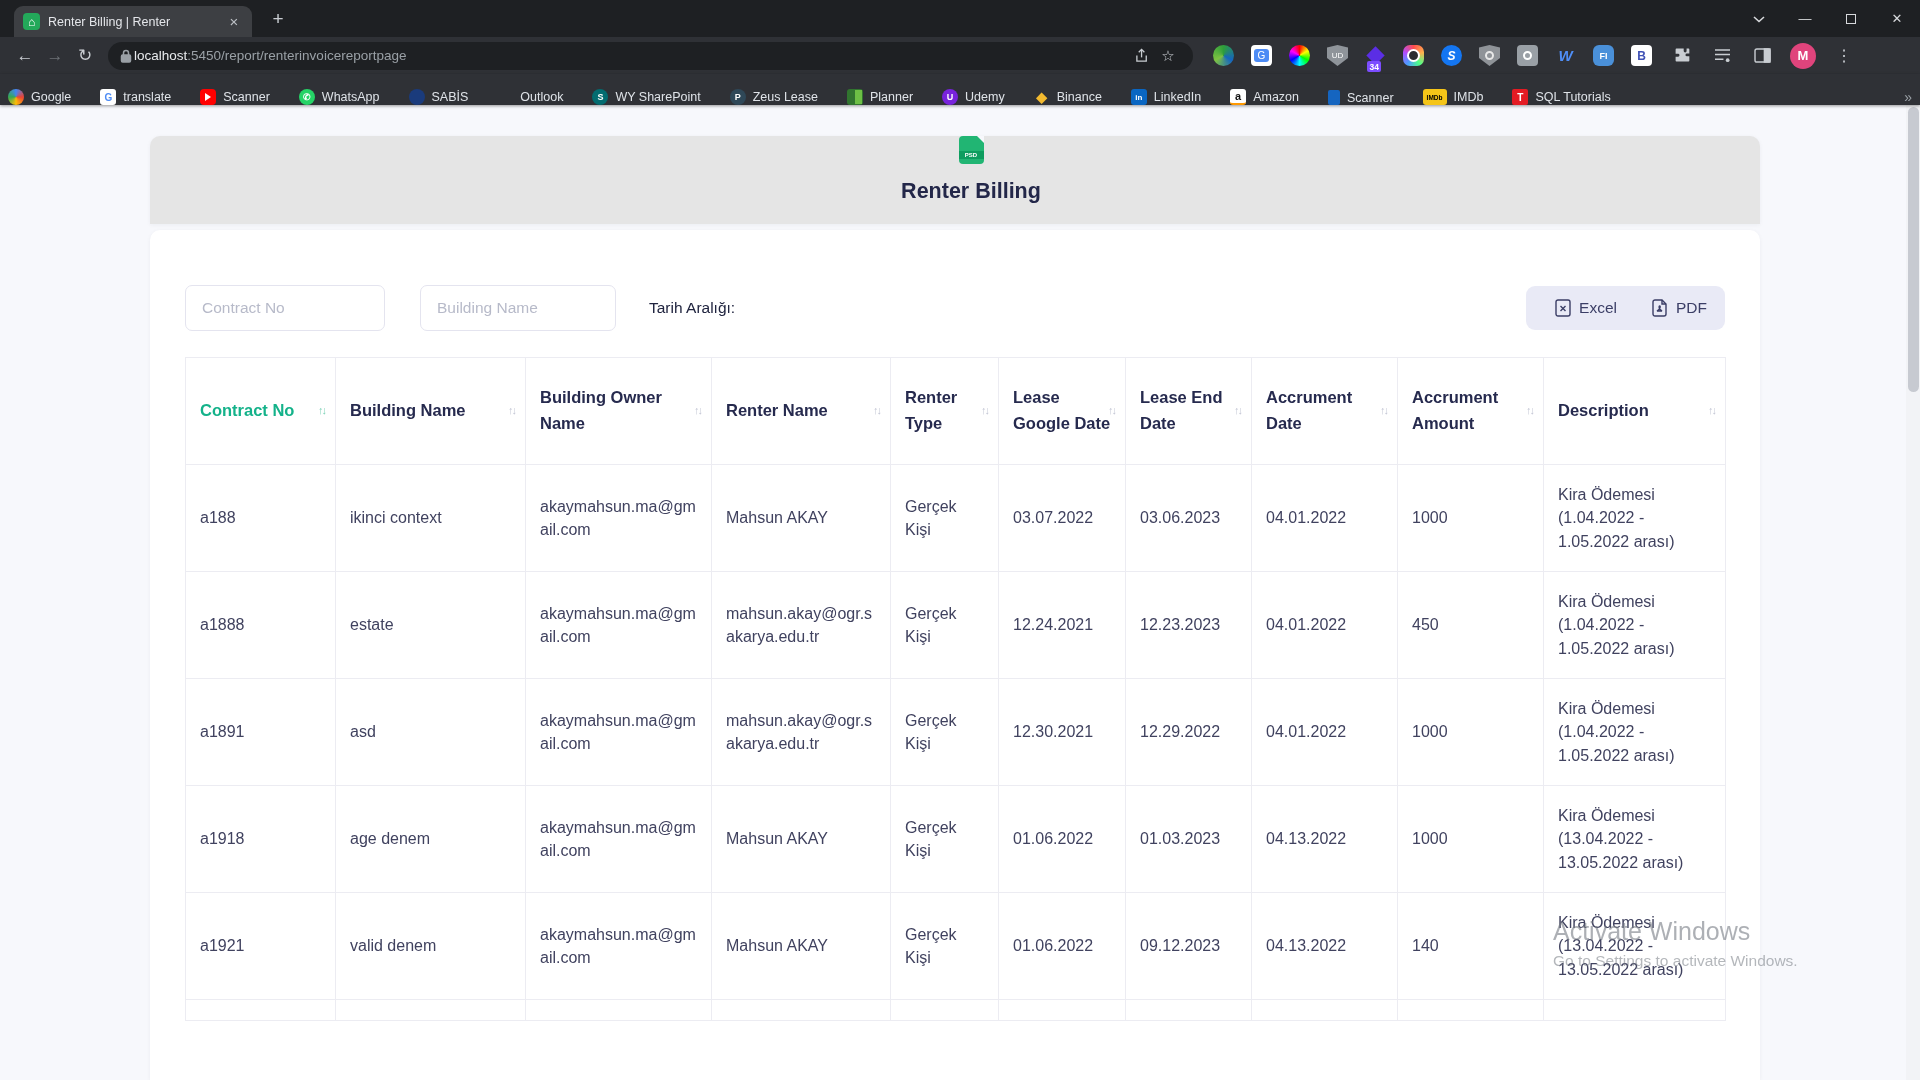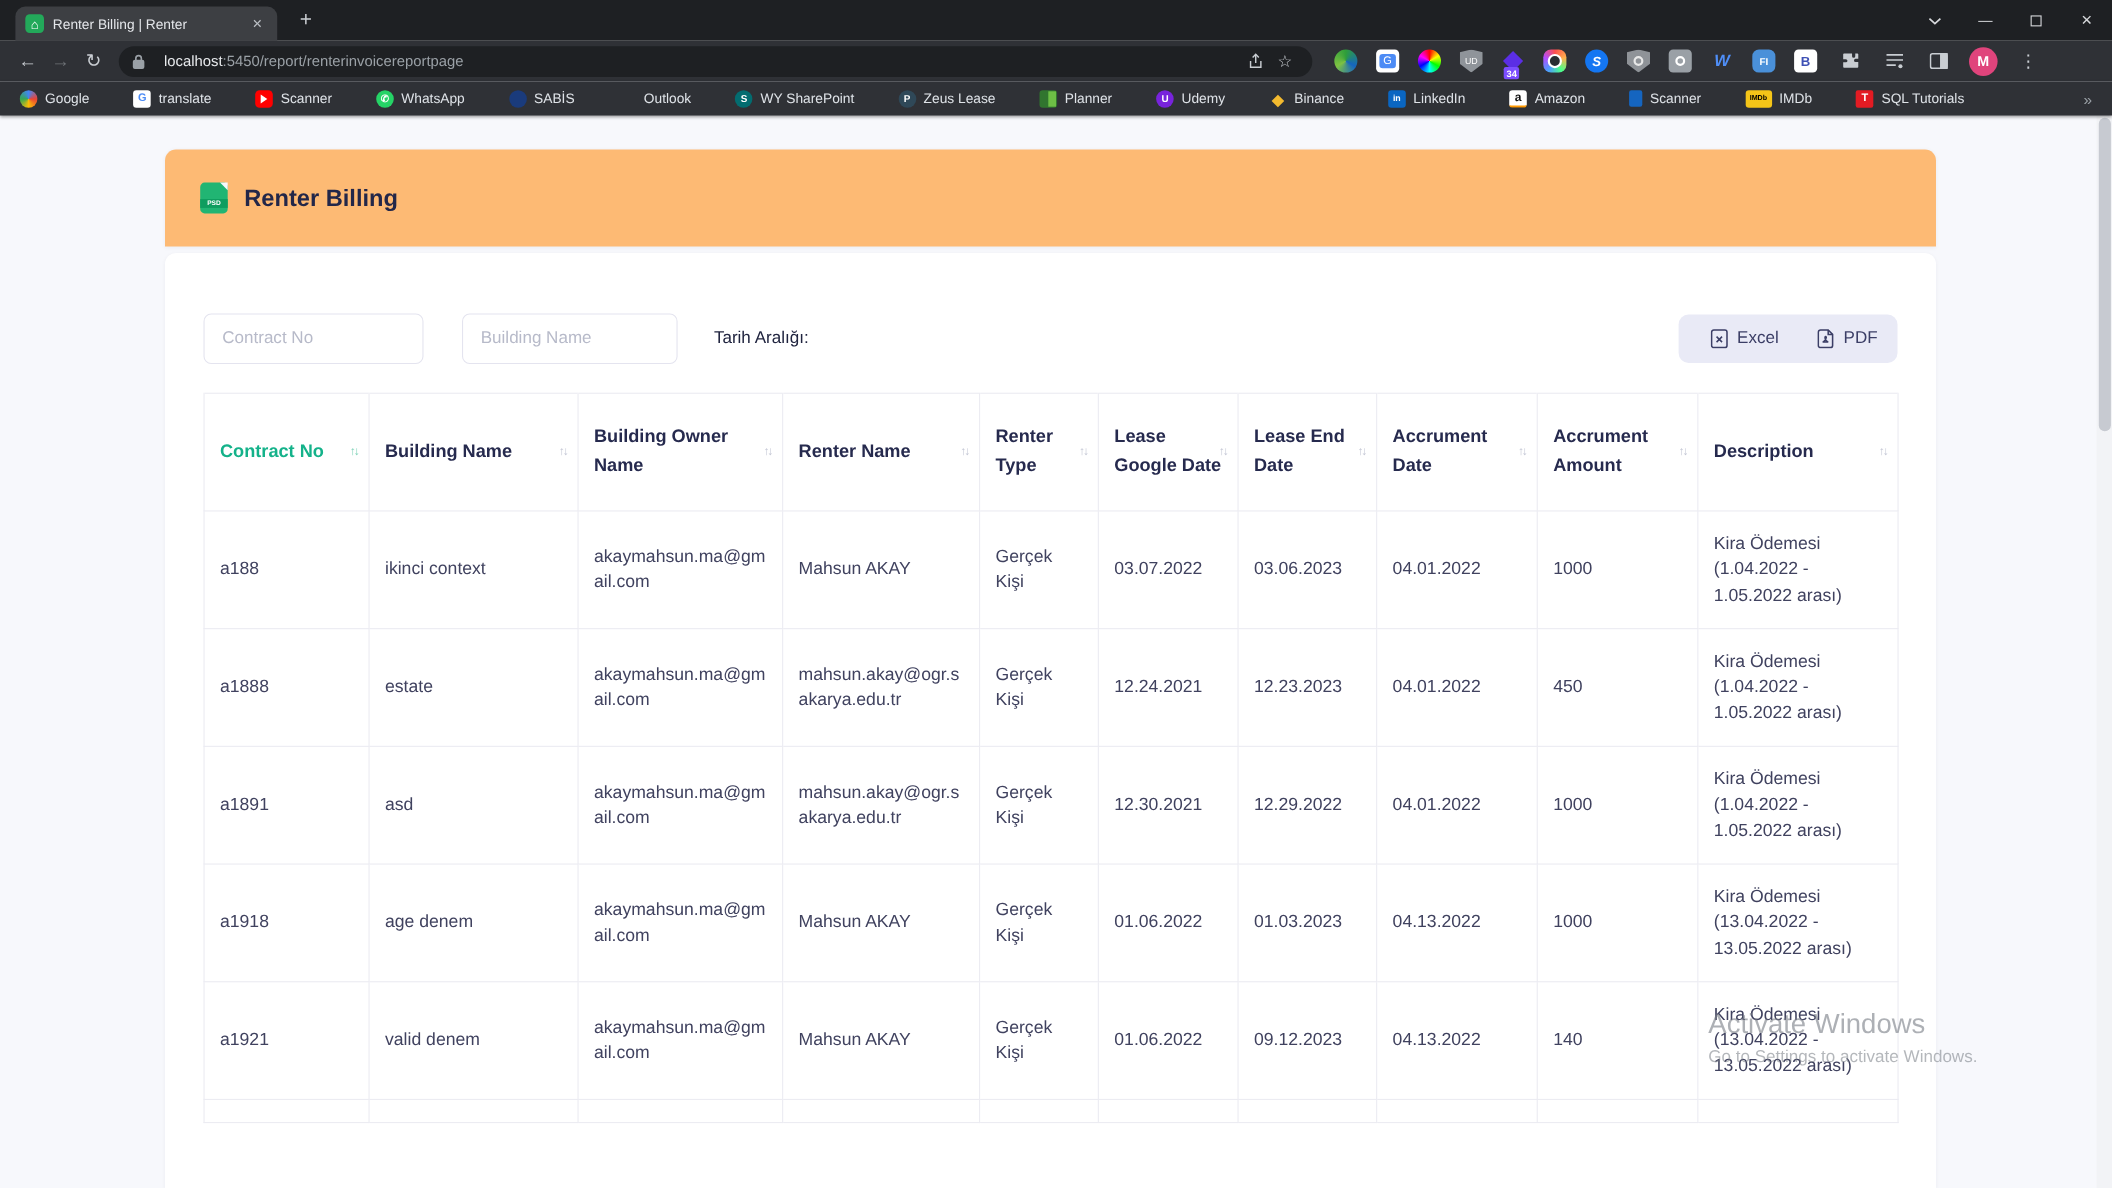--- a/index.html
+++ b/index.html
@@ -16,21 +16,21 @@
   .newtab { color:#c9cdd2; font-size:19px; margin:0 0 4px 12px; width:28px; height:28px; display:flex; align-items:center; justify-content:center; }
   .wincontrols { position:absolute; right:0; top:0; height:100%; display:flex; align-items:center; }
   .wc { width:46px; height:100%; display:flex; align-items:center; justify-content:center; color:#d7d9dc; font-size:13px; }
   .wc svg { stroke:#d7d9dc; }
   .wc .maxbox { width:10px; height:10px; border:1.2px solid #d7d9dc; }
 
   .toolbar { height:37px; background:#2f3136; display:flex; align-items:center; padding:0 10px; }
   .navbtn { width:30px; height:30px; display:flex; align-items:center; justify-content:center; font-size:17px; color:#c9cdd2; flex:none; }
   .navbtn.dim { color:#6d7176; }
   .addresspill { width:1085px; height:28px; background:#1e2023; border-radius:15px; display:flex; align-items:center; margin-left:8px; padding:0 12px; }
-  .urltext { font-size:13.5px; margin-left:17px; flex:1; white-space:nowrap; overflow:hidden; }
+  .urltext { font-size:13.5px; margin-left:2px; flex:1; white-space:nowrap; overflow:hidden; }
   .urlhost { color:#e8eaed; }
   .urlrest { color:#9aa0a6; }
   .pill-ic { width:26px; height:26px; display:flex; align-items:center; justify-content:center; color:#c9cdd2; font-size:15px; flex:none; }
   .extrow { display:flex; align-items:center; gap:17px; margin-left:20px; }
   .ext { width:21px; height:21px; display:flex; align-items:center; justify-content:center; position:relative; flex:none; }
   .ext-idm { border-radius:50%; background:conic-gradient(#2e9e3a,#1565c0,#7ec242,#2e9e3a); }
   .ext-translate { background:#fff; border-radius:4px; }
   .ext-translate i { font-style:normal; background:#4c8bf5; color:#fff; font-size:10px; border-radius:3px; padding:1px 4px; }
   .ext-wheel { border-radius:50%; background:conic-gradient(#f00,#ff0,#0f0,#0ff,#00f,#f0f,#f00); }
   .ext-ud { background:#8f949a; clip-path:polygon(50% 0,100% 12%,100% 62%,50% 100%,0 62%,0 12%); color:#fff; font-size:8px; font-weight:normal; }
@@ -44,21 +44,21 @@
   .ext-shield i { width:9px; height:9px; border:2px solid #e8e8e8; border-radius:50%; display:block; }
   .ext-camgray { background:#9aa0a6; border-radius:4px; }
   .ext-camgray i { width:9px; height:9px; border:2px solid #fff; border-radius:50%; display:block; }
   .ext-wave { color:#4f8ef7; font-weight:bold; font-style:italic; font-size:15px; }
   .ext-ft { background:#4a90d9; border-radius:6px; color:#fff; font-size:9px; font-weight:bold; }
   .ext-b { background:#fff; border-radius:4px; color:#3f51b5; font-size:12px; font-weight:bold; }
   .toolbar-right { display:flex; align-items:center; gap:16px; margin-left:18px; }
   .tb-ic { color:#c9cdd2; display:flex; align-items:center; justify-content:center; width:24px; height:24px; font-size:16px; }
   .avatar { width:26px; height:26px; border-radius:50%; background:#e0447c; color:#fff; font-size:13px; font-weight:bold; display:flex; align-items:center; justify-content:center; }
 
-  .bookmarksbar { height:31px; background:#2f3136; display:flex; align-items:center; padding:0 18px; gap:40px; box-shadow:0 1px 3px rgba(0,0,0,.4); position:relative; z-index:5; }
+  .bookmarksbar { height:31px; background:#2f3136; display:flex; align-items:flex-end; padding:0 8px; gap:29px; box-shadow:0 1px 3px rgba(0,0,0,.4); position:relative; z-index:5; }
   .bm { display:flex; align-items:center; gap:7px; flex:none; }
   .bm-label { color:#dfe3e8; font-size:12.5px; white-space:nowrap; }
   .bm-ic { width:16px; height:16px; border-radius:3px; display:flex; align-items:center; justify-content:center; font-size:10px; font-weight:bold; color:#fff; flex:none; }
   .bmi-google { border-radius:50%; background:conic-gradient(#4285f4,#ea4335,#fbbc05,#34a853,#4285f4); }
   .bmi-translate { background:#fff; color:#4c8bf5; }
   .bmi-youtube { background:#f00; border-radius:4px; }
   .bmi-youtube::before { content:""; border-left:6px solid #fff; border-top:4px solid transparent; border-bottom:4px solid transparent; }
   .bmi-whatsapp { background:#25d366; border-radius:50%; font-size:9px; }
   .bmi-sabis { background:#1a3b7c; border-radius:50%; }
   .bmi-outlook { background:transparent; display:grid; grid-template-columns:7px 7px; grid-template-rows:7px 7px; gap:2px; border-radius:0; }
@@ -72,22 +72,22 @@
   .bmi-binance { background:transparent; color:#f3ba2f; font-size:14px; }
   .bmi-linkedin { background:#0a66c2; font-size:8px; }
   .bmi-amazon { background:#fff; color:#111; font-size:11px; border-bottom:2px solid #ff9900; }
   .bmi-scanner { background:#1565c0; border-radius:2px; width:12px; height:15px; }
   .bmi-imdb { background:#f5c518; color:#000; font-size:6.5px; width:24px; border-radius:3px; }
   .bmi-sql { background:#e31b23; border-radius:2px; font-size:10px; }
   .bm-overflow { margin-left:auto; color:#9aa0a6; font-size:14px; }
 
   
   .page { position:relative; height:975px; background:#f7f8fc; overflow:hidden; }
-  .header-card { position:absolute; left:150px; top:31px; width:1610px; height:88px; background:#fdba74; border-radius:10px 10px 0 0;
-                 display:flex; align-items:center; padding-left:32px; gap:15px; box-shadow:0 1px 4px rgba(25,30,60,.05); }
+  .header-card { position:absolute; left:150px; top:31px; width:1610px; height:88px; background:#e5e5e5; border-radius:10px 10px 0 0;
+                 display:flex; align-items:center; padding-left:32px; gap:15px; box-shadow:0 1px 4px rgba(25,30,60,.05);flex-direction:column; }
   .file-ic { width:25px; height:28px; background:#21b573; border-radius:4px; position:relative; display:flex; align-items:flex-end; justify-content:center; }
   .file-ic::before { content:""; position:absolute; top:0; right:0; border-top:7px solid #f7f8fc; border-left:7px solid transparent; }
   .file-ic b { background:#0e9d5f; color:#fff; font-size:6px; width:100%; text-align:center; margin-bottom:5px; padding:1px 0; }
   .page-title { font-size:21.5px; font-weight:bold; color:#232749; }
 
   .main-card { position:absolute; left:150px; top:125px; width:1610px; height:850px; background:#fff; border-radius:10px 10px 0 0;
                padding:55px 35px 0 35px; box-shadow:0 1px 4px rgba(25,30,60,.05); }
   .filters { display:flex; align-items:center; }
   .f-input { height:46px; border:1px solid #e4e4ef; border-radius:7px; padding:0 16px; font-size:15.5px; color:#3c3f5c;
              font-family:"Liberation Sans",sans-serif; background:#fff; }

